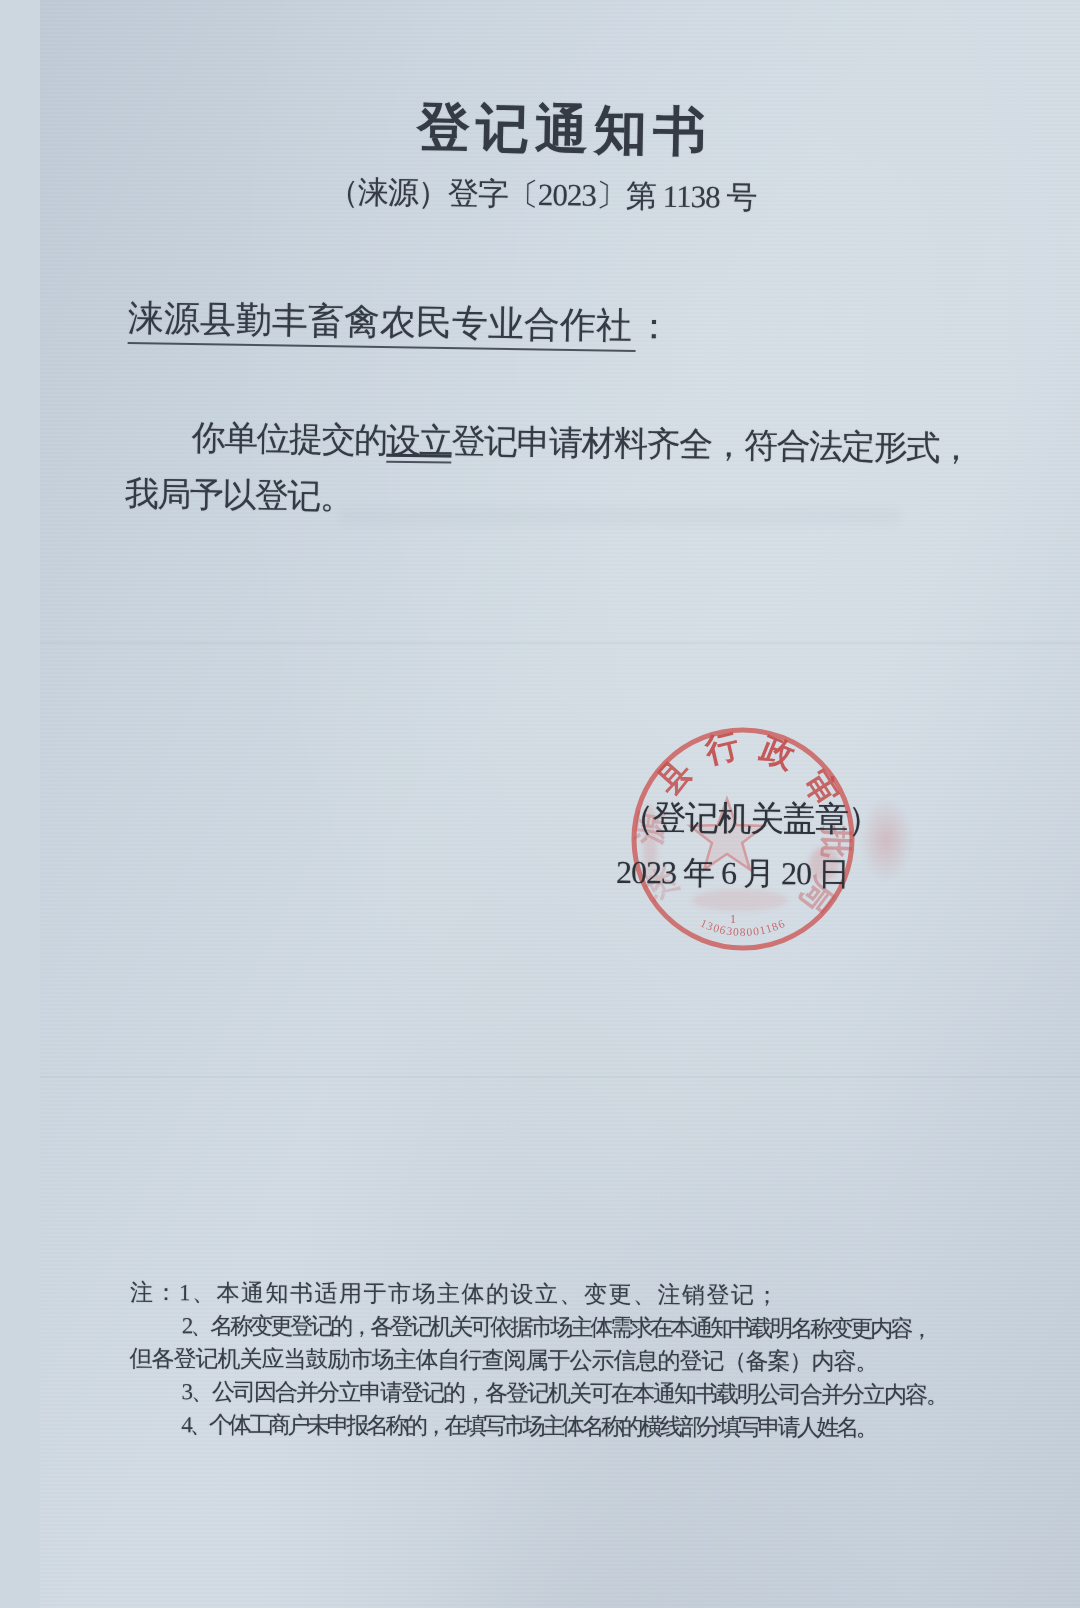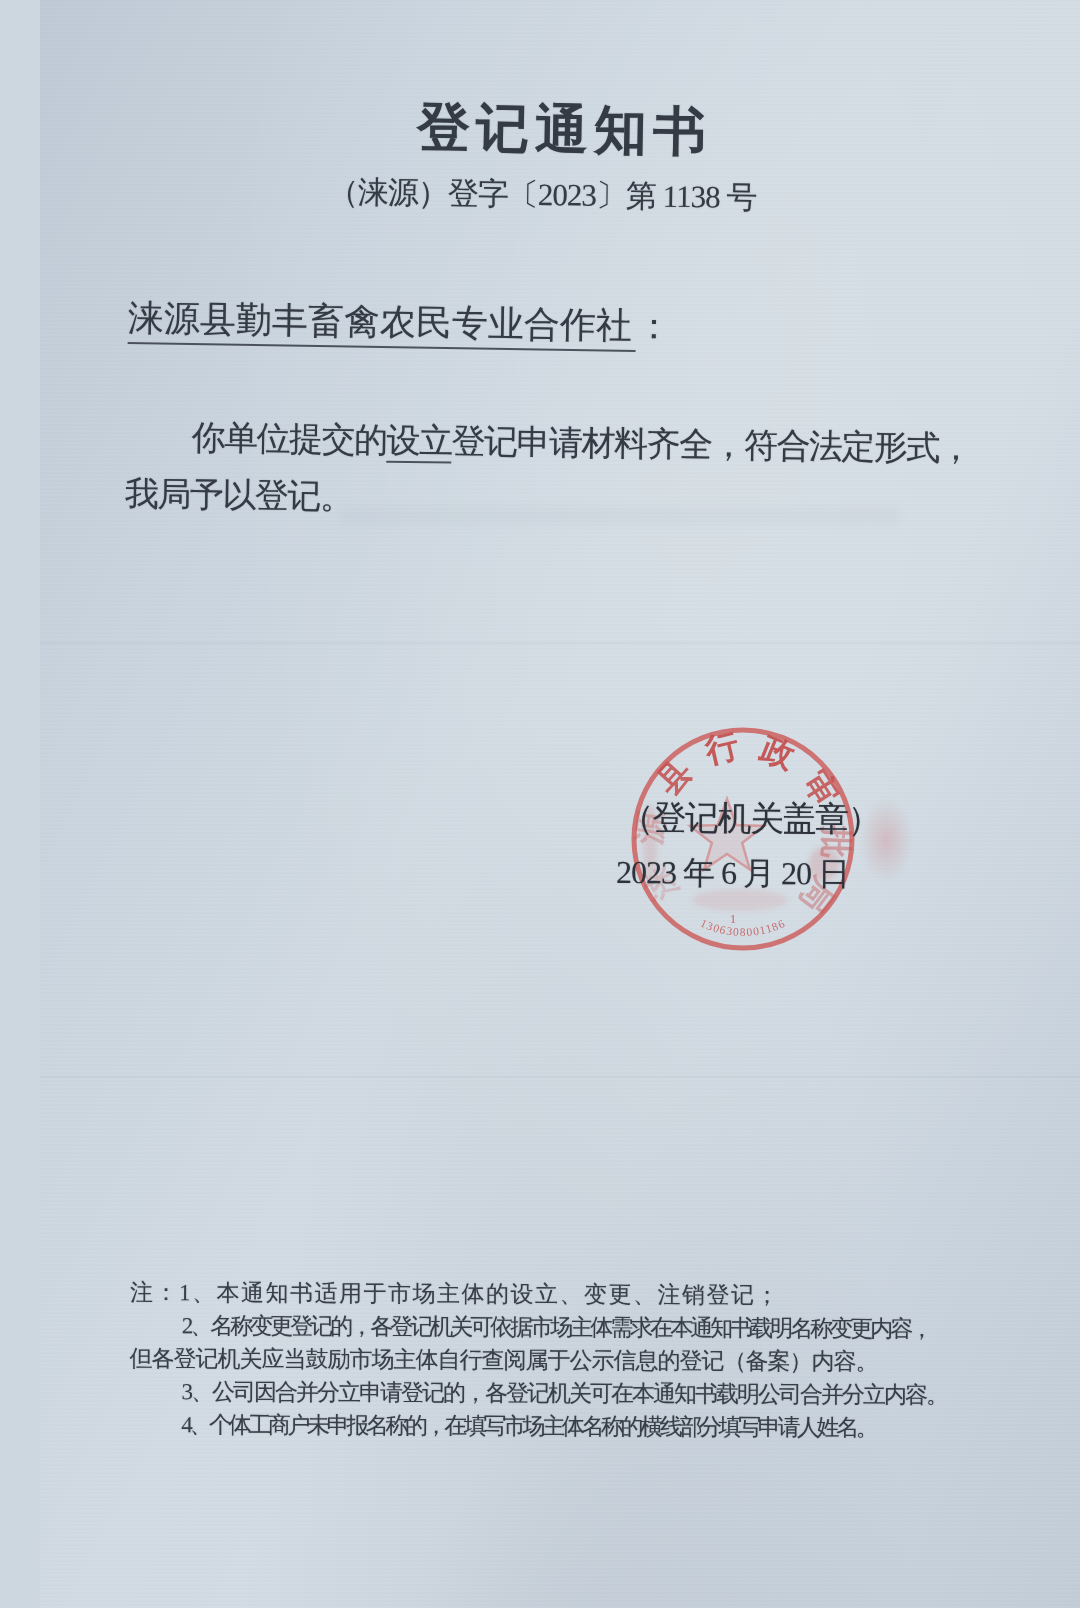--- a/index.html
+++ b/index.html
@@ -29,21 +29,21 @@
 
   .title{left:377px;top:92px;font-size:53px;font-weight:700;letter-spacing:6px;transform:rotate(1deg);}
   .docnum{left:288px;top:171px;font-size:31px;letter-spacing:-1px;transform:rotate(0.8deg);}
 
   .addressee{left:88px;top:294px;font-size:36px;transform:rotate(0.9deg);}
   .addressee .uline{border-bottom:2px solid rgba(52,59,69,0.85);padding-bottom:4px;padding-right:4px;}
 
   .bodypar{position:absolute;left:86px;top:408px;width:880px;font-size:34px;letter-spacing:-1.5px;line-height:57px;transform-origin:0 0;transform:rotate(0.8deg);}
   .bodypar .l1{text-indent:66px;white-space:nowrap;}
   .bodypar .l2{white-space:nowrap;}
-  .uterm{border-bottom:2px solid rgba(52,59,69,0.85);padding-bottom:2px;}
+  .uterm{border-bottom:2px solid rgba(52,59,69,0.85);padding-bottom:2px;text-decoration:underline;}
 
   .sealwrap{position:absolute;left:588px;top:724px;width:232px;height:232px;}
   .sealwrap svg{display:block;}
   .smudge{position:absolute;left:820px;top:798px;width:52px;height:84px;
     background:radial-gradient(closest-side, rgba(205,100,100,0.26), rgba(205,100,100,0));
     filter:blur(2px);}
   .sealcap{left:580px;top:795px;font-size:34px;letter-spacing:-1.5px;color:#2e333b;transform:rotate(0.4deg);}
   .dateline{left:576px;top:851px;font-size:32px;letter-spacing:-1px;color:#2e333b;transform:rotate(0.4deg);}
 
   .notes{position:absolute;left:90px;top:1276px;width:940px;font-size:23px;line-height:33px;color:#373e48;

